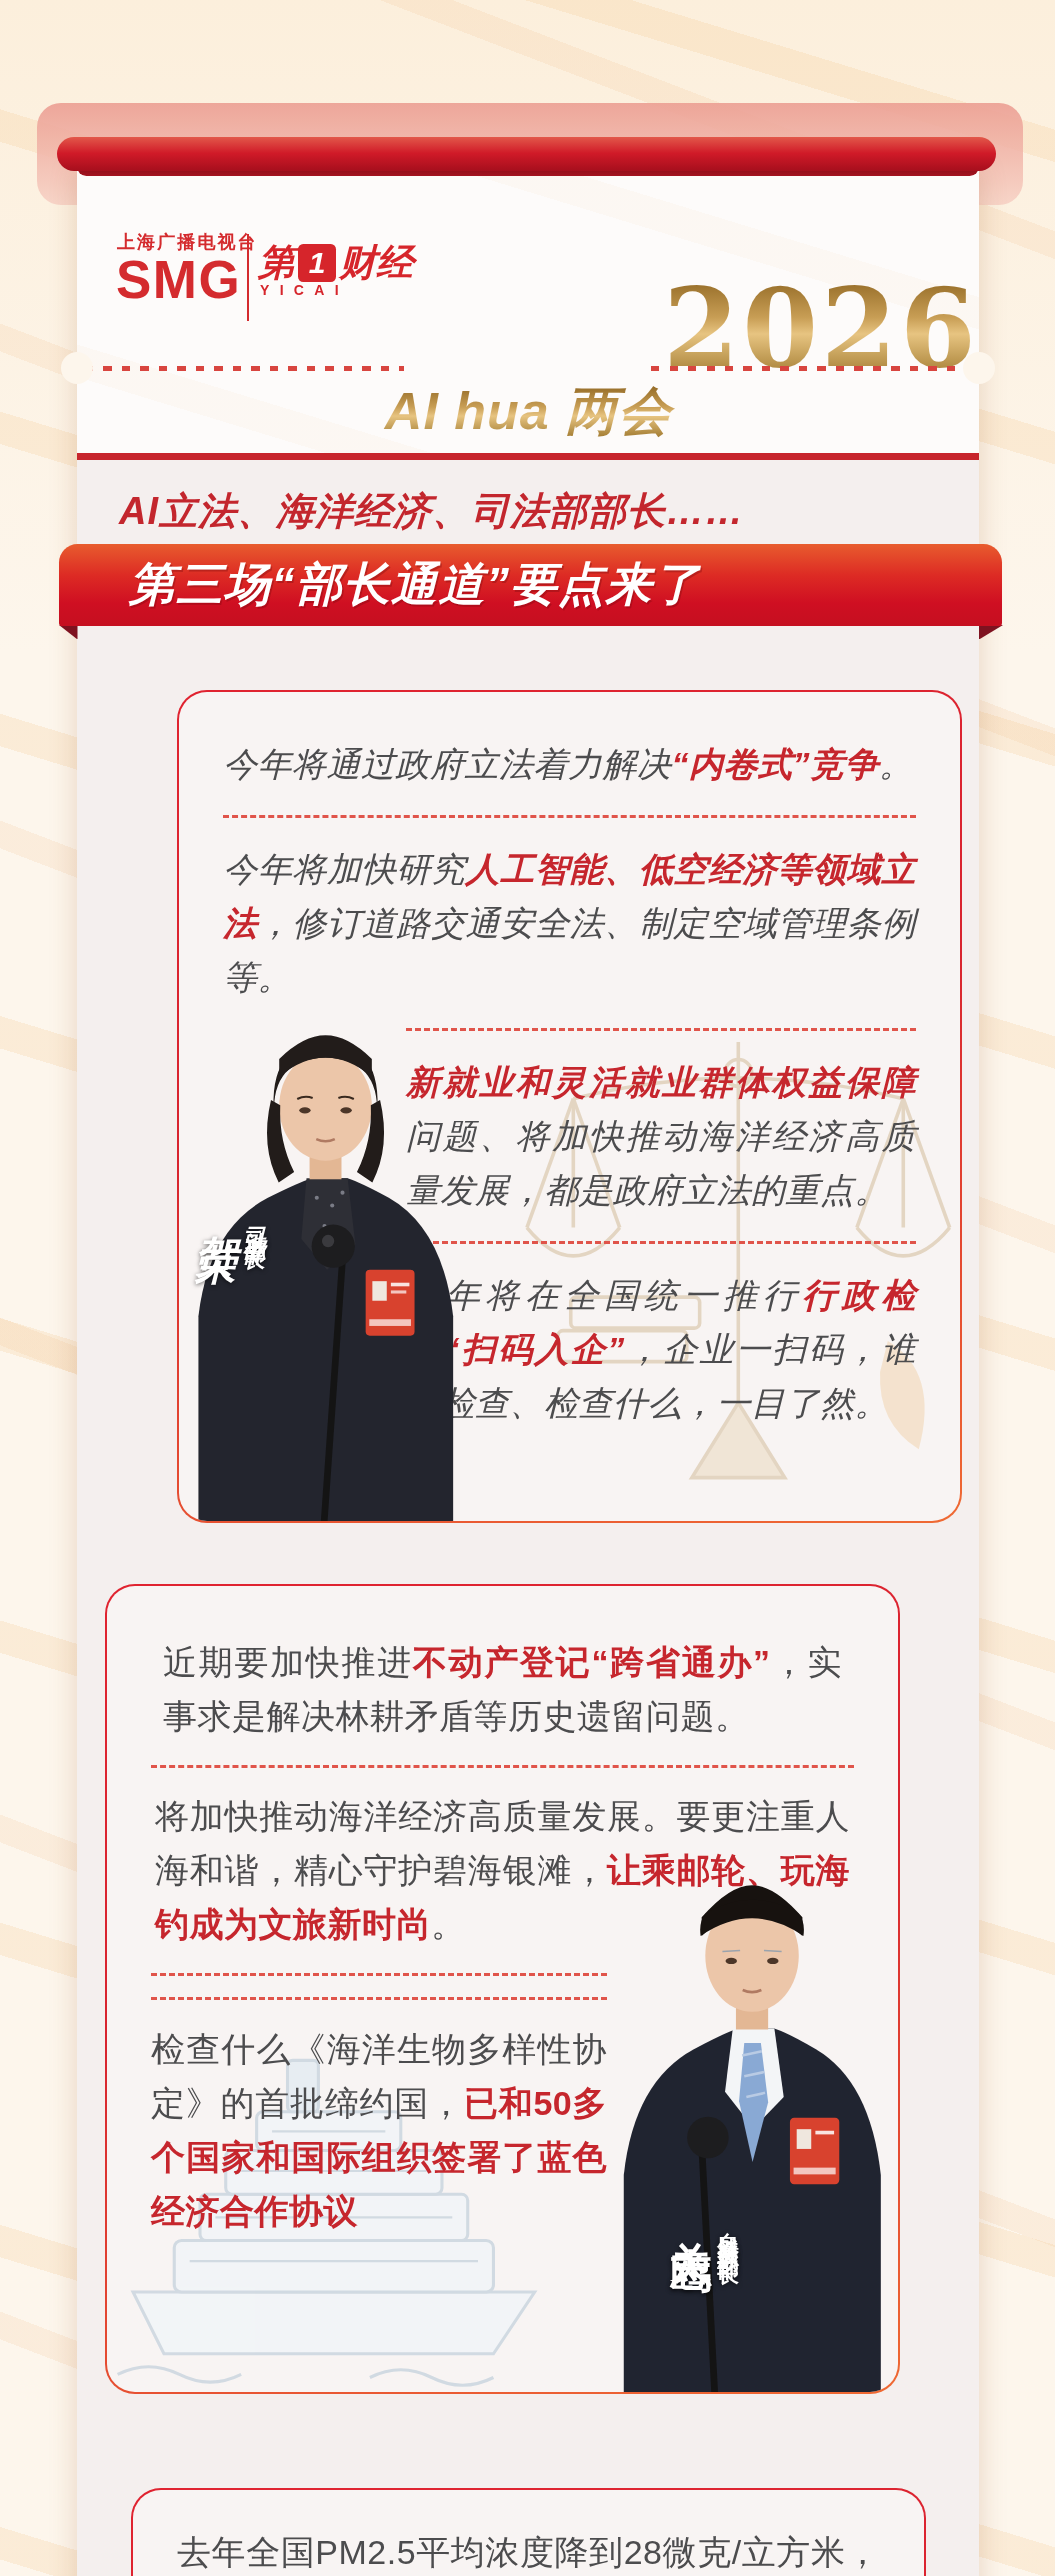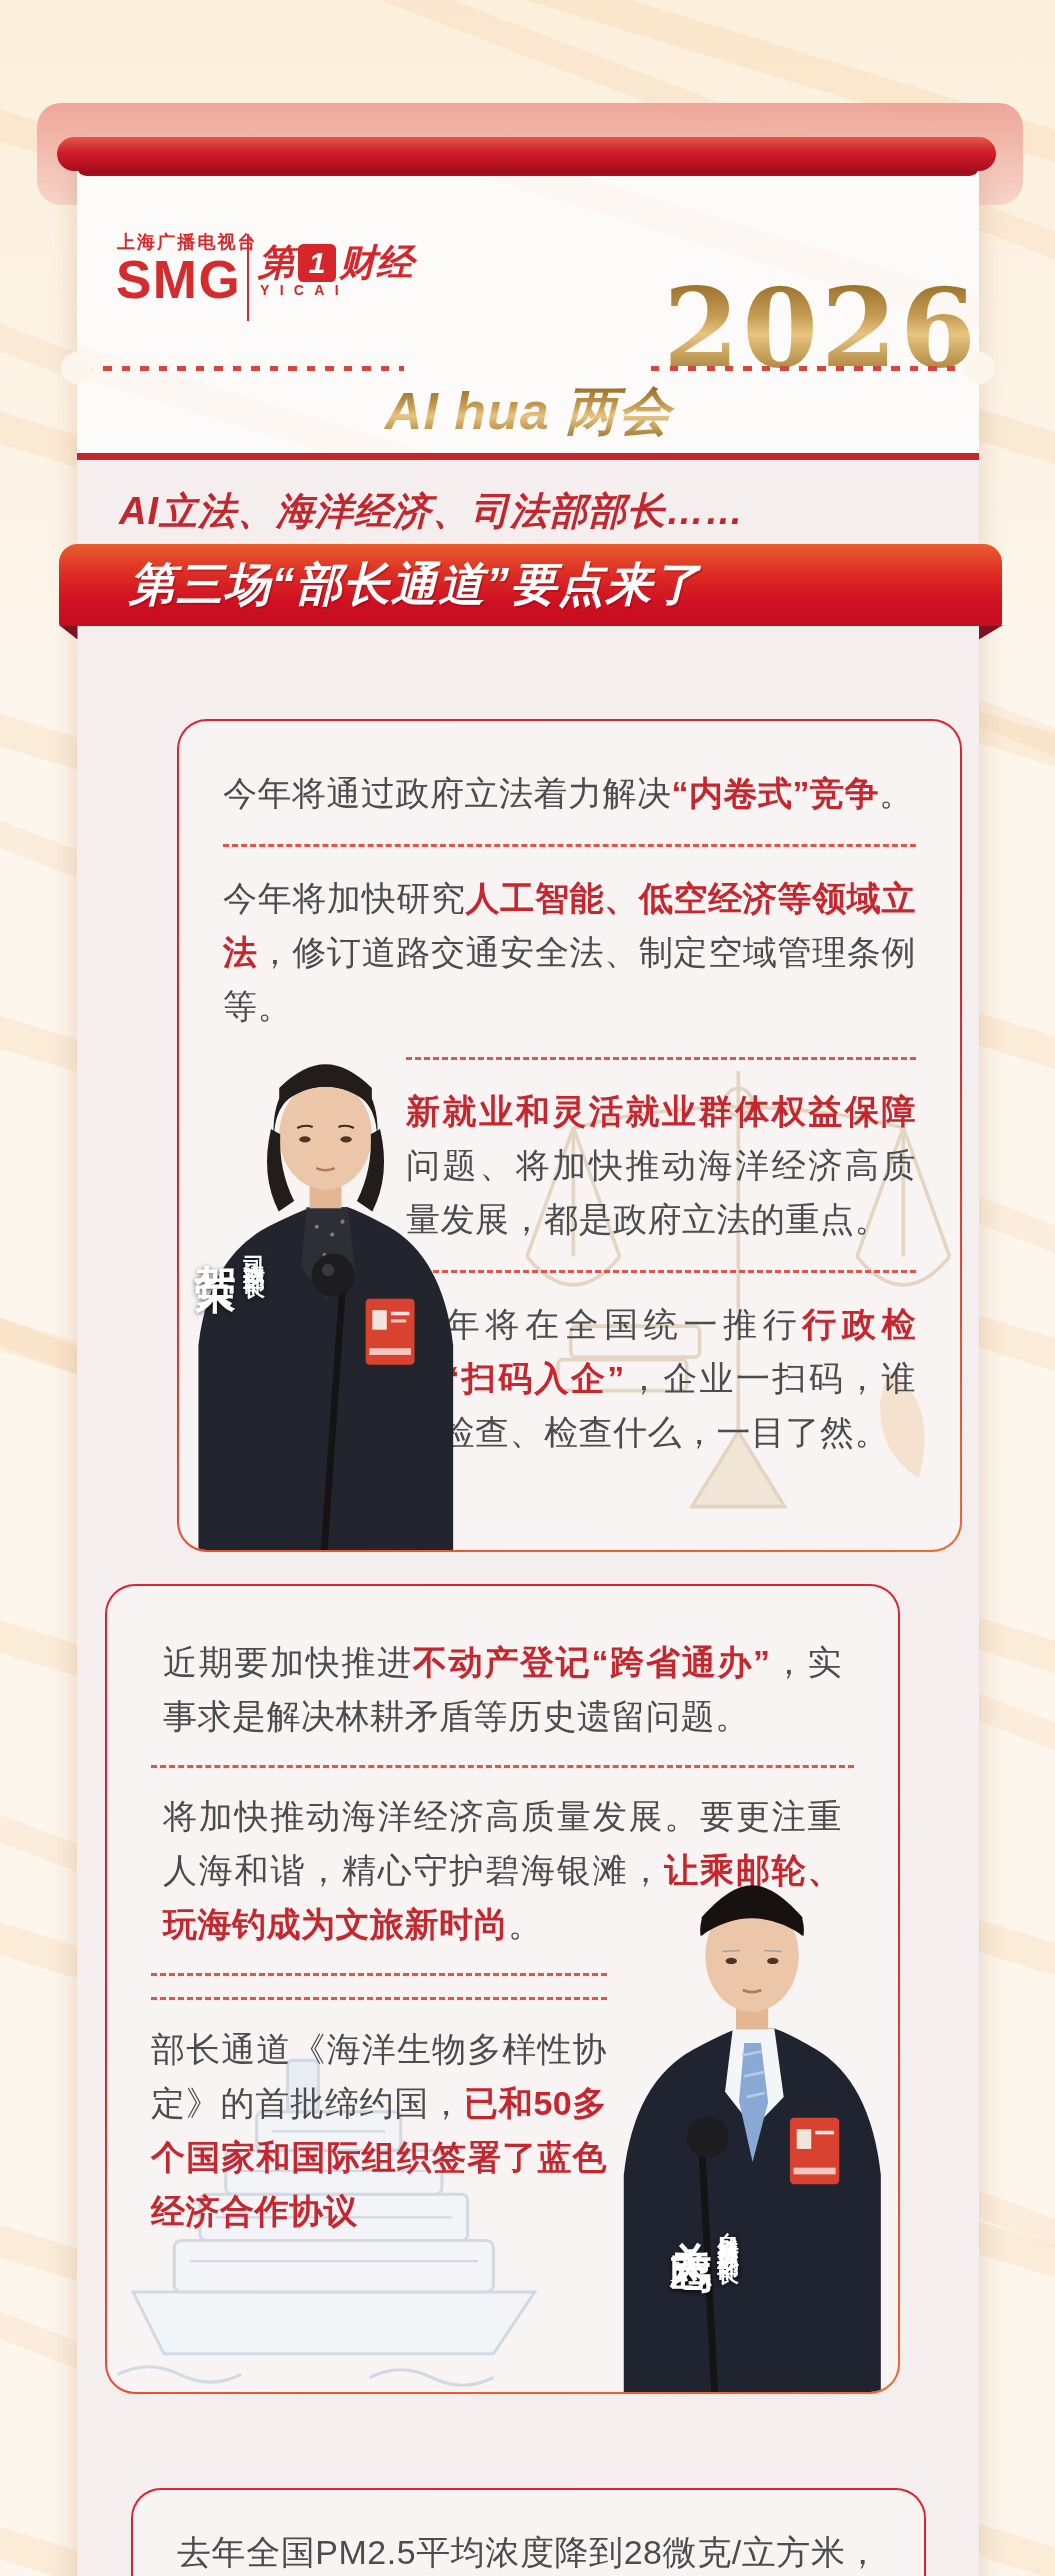--- a/index.html
+++ b/index.html
@@ -57,21 +57,21 @@
      font-size:46px;font-weight:900;font-style:italic;letter-spacing:1.5px;
      text-shadow:1.5px 2.1px 0 rgba(120,10,15,.35);}
   .fold{position:absolute;z-index:4;background:#7e1220;}
   .fold.l{left:59px;top:625px;width:18.5px;height:14.4px;clip-path:polygon(0 0,100% 0,100% 100%);}
   .fold.r{left:979px;top:625px;width:24px;height:14.4px;clip-path:polygon(0 0,100% 0,0 100%);}
   
   .card{position:absolute;border:2.6px solid transparent;border-radius:30px;
      background:linear-gradient(#f8f4f3,#f8f4f3) padding-box,
                 linear-gradient(165deg,#e02330 0%,#d8242f 45%,#ef6a33 100%) border-box;
      overflow:hidden;}
-  .card1{left:100px;top:562px;width:781px;height:829px;}
+  .card1{left:100px;top:533px;width:781px;height:829px;font-style:italic;}
   .card2{left:28px; top:1427px;width:791px;height:806px;}
   .card3{left:54px;top:2331px;width:791px;height:757px;}
   .card-body{position:relative;z-index:2;padding:0 44px;}
   .card1 .card-body{padding-top:45px;} .card2 .card-body{padding-top:37px;} .card3 .card-body{padding-top:35px;}
   .para{font-size:34px;line-height:54px;color:#4c4c4e;font-weight:500;letter-spacing:0.5px;text-align:justify;}
   .para .em{color:#c6262d;font-weight:700;}
   .sep{height:0;border-top:3.6px dashed #e0544a;}
   .card1 .sep{margin:24px 0;} .card2 .sep{margin:21.6px 0;}
   .watermark{position:absolute;z-index:1;pointer-events:none;}
   
@@ -196,24 +196,24 @@
             <line x1="270" y1="305" x2="630" y2="305"></line>
               <line x1="330" y1="228" x2="550" y2="228"></line>
           </g>
           <path d="M30,700 Q90,670 150,700 Q210,730 270,700" fill="none"></path>
           <path d="M520,706 Q580,676 640,706 Q700,736 760,706" fill="none"></path>
         </g>
       </svg>
       <div class="card-body">
           <p class="para" style="margin: 12px;"><span>近期要加快推进</span><span class="em">不动产登记“跨省通办”</span><span>，实事求是解决林耕矛盾等历史遗留问题。</span></p>
           <div class="sep"></div>
-          <p class="para" style="margin: 12px;"><span>将加快推动海洋经济高质量发展。要更注重人海和谐，精心守护碧海银滩，</span><span class="em">让乘邮轮、玩海钓成为文旅新时尚</span><span>。</span></p>
+          <p class="para" style="margin: 4px;"><span>将加快推动海洋经济高质量发展。要更注重人海和谐，精心守护碧海银滩，</span><span class="em">让乘邮轮、玩海钓成为文旅新时尚</span><span>。</span></p>
           <div class="sep" style="margin-right: 247px;"></div>
           <div class="sep" style="margin-right: 247px;"></div>
-          <p class="para" style="margin: 0px; padding-right: 247px;"><span>部长通道《海洋生物多样性协定》的首批缔约国，</span><span class="em">已和50多个国家和国际组织签署了蓝色经济合作协议</span></p>
+          <p class="para" style="margin: 0px; padding-right: 247px;"><span>检查什么《海洋生物多样性协定》的首批缔约国，</span><span class="em">已和50多个国家和国际组织签署了蓝色经济合作协议</span></p>
         </div>
       <div class="photo side-right" style="width:296px;height:515px;">
         <svg viewBox="0 0 570 1000" preserveAspectRatio="xMidYMax slice">
           <path d="M40,1000 L40,580 Q60,400 175,338 Q235,306 260,298 L330,298 Q355,306 410,338 Q515,400 535,580 L535,1000 Z" fill="#202430"></path>
           <path d="M250,298 L330,298 L348,430 L290,490 L235,420 Z" fill="#f3f5f7"></path>
           <path d="M272,326 L304,326 L318,440 L288,555 L262,438 Z" fill="#89a9d4"></path>
           <g stroke="#b9cbe4" stroke-width="5">
               <line x1="268" y1="350" x2="306" y2="342"></line>
               <line x1="272" y1="390" x2="310" y2="382"></line>
               <line x1="276" y1="430" x2="312" y2="422"></line>

